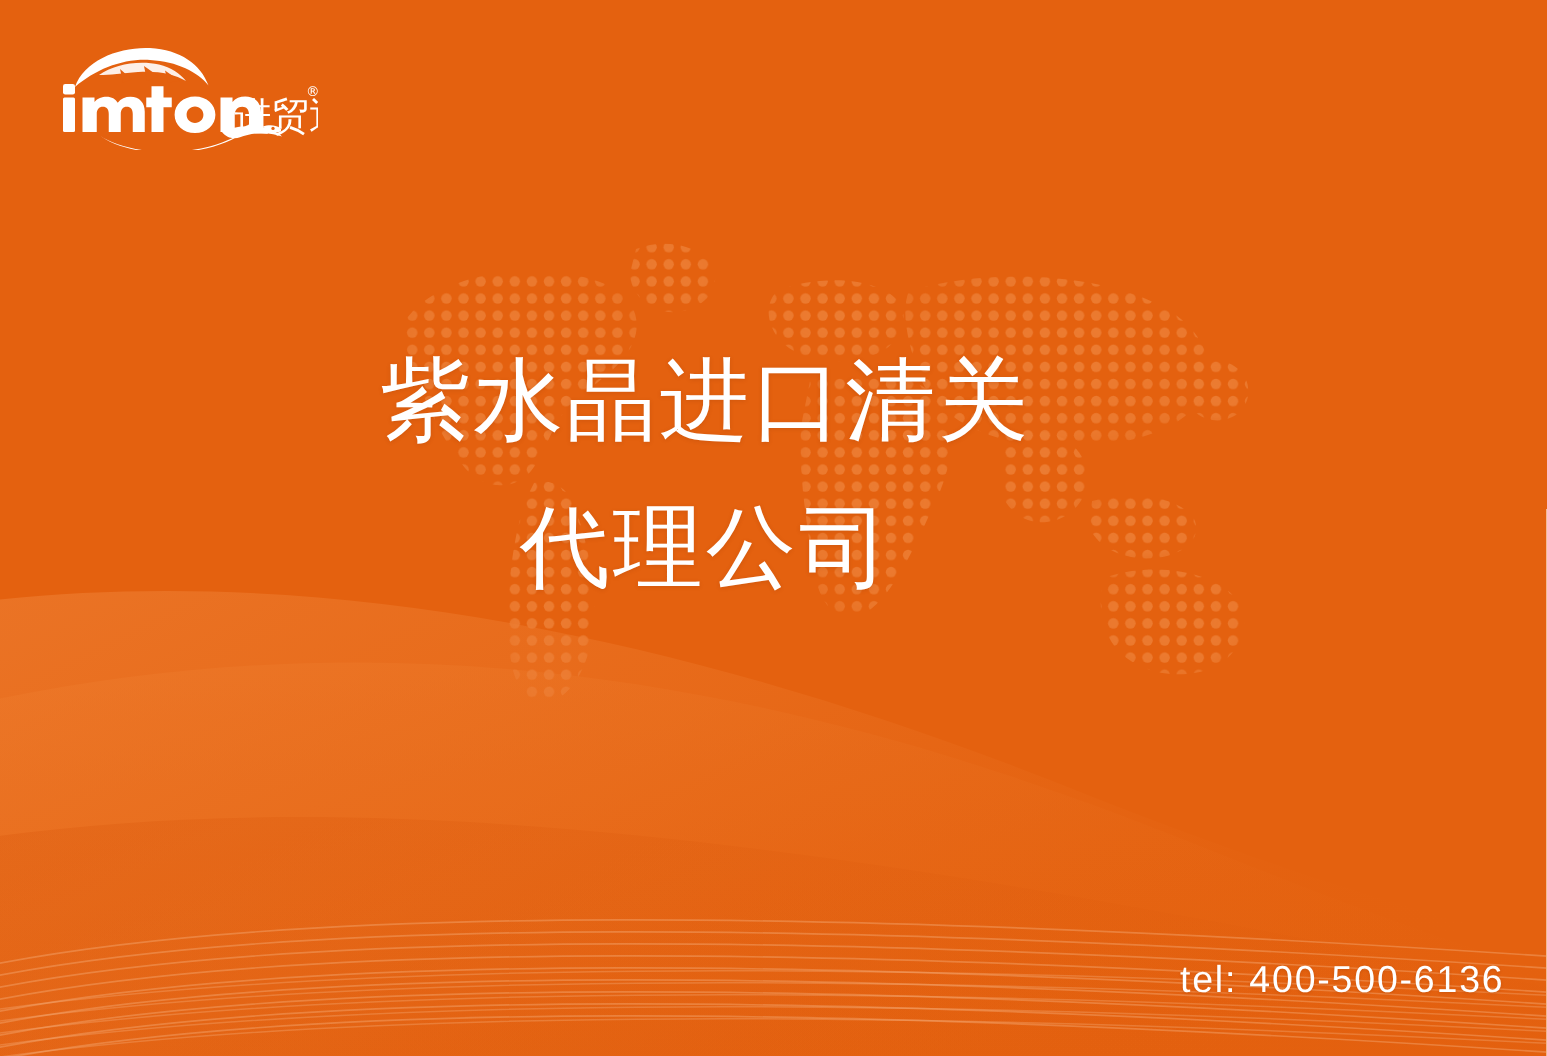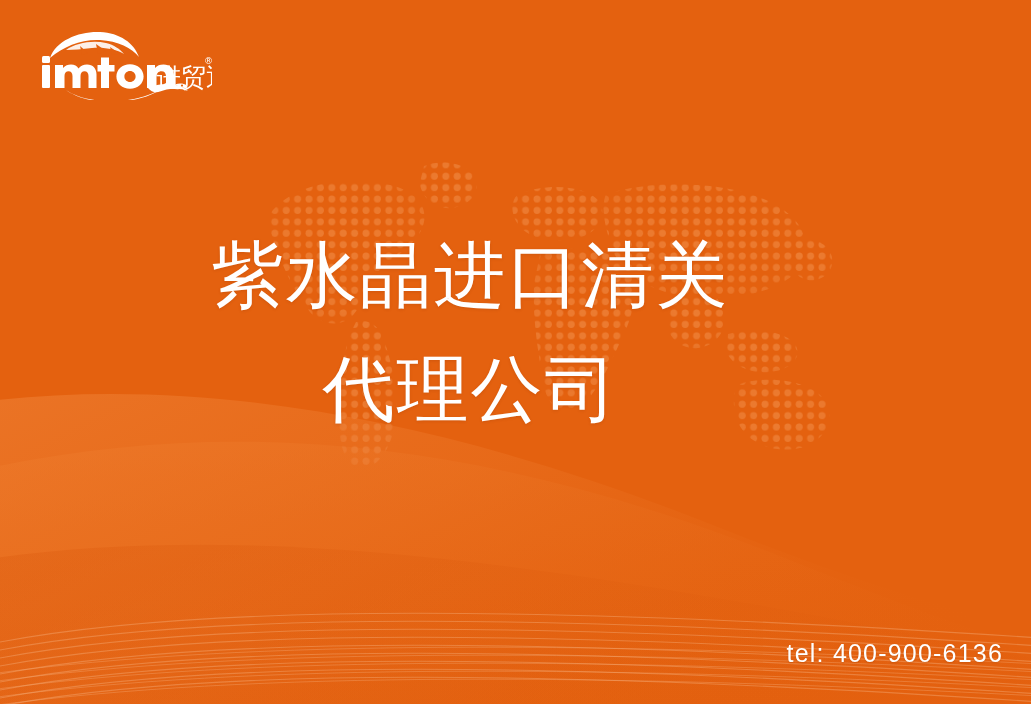--- a/index.html
+++ b/index.html
@@ -50,21 +50,21 @@
   }
 
   
   .headline {
     position: absolute;
     left: 0;
     top: 228px;
     width: 941px;
     text-align: center;
     color: #ffffff;
-    font-size: 72px;
+    font-size: 60px;
     line-height: 1.33;
     letter-spacing: 2px;
     font-weight: 400;
     font-family: "DejaVu Sans", "Liberation Sans", sans-serif;
     text-shadow: 0 1px 3px rgba(120, 45, 5, 0.18);
   }
   .headline .line {
     display: block;
     white-space: nowrap;
   }
@@ -265,15 +265,15 @@
 
     <text x="120" y="58" font-family="'DejaVu Sans','Liberation Sans',sans-serif" font-size="25" fill="#ffffff">进贸通</text>
     <text x="168" y="36" font-family="'DejaVu Sans','Liberation Sans',sans-serif" font-size="9" fill="#ffffff">®</text>
   </svg>
 
   <div class="headline">
     <span class="line line-1">紫水晶进口清关</span>
     <span class="line line-2">代理公司</span>
   </div>
 
-  <div class="tel">tel: 400-900-6136</div>
+  <div class="tel">tel: 400-500-6136</div>
 
 </div>
 
 </body></html>

